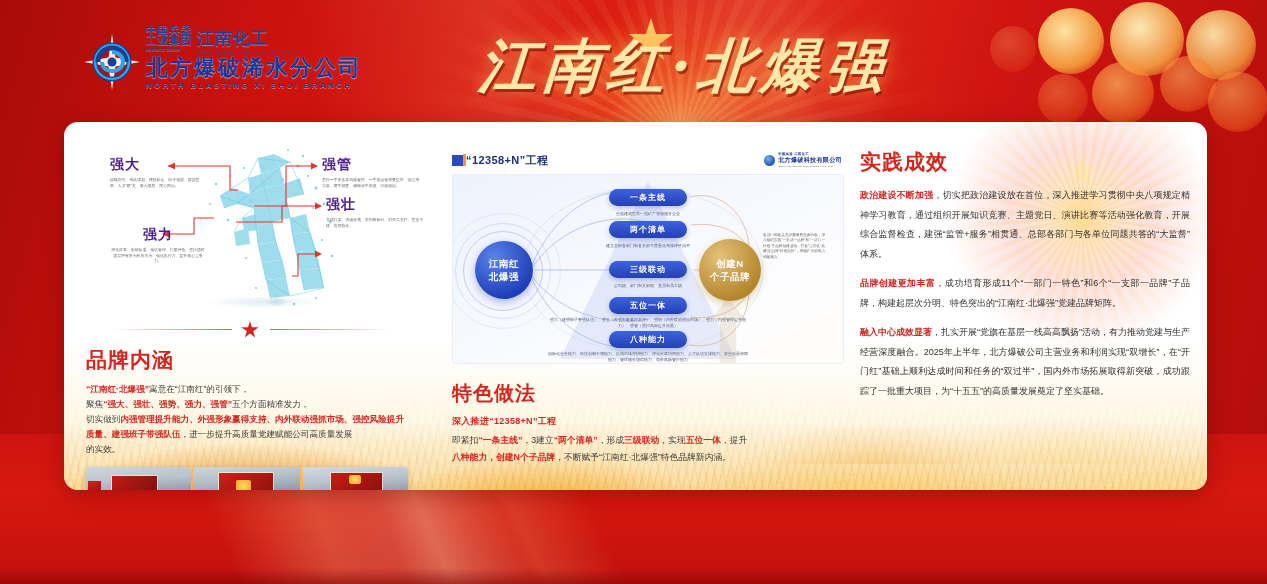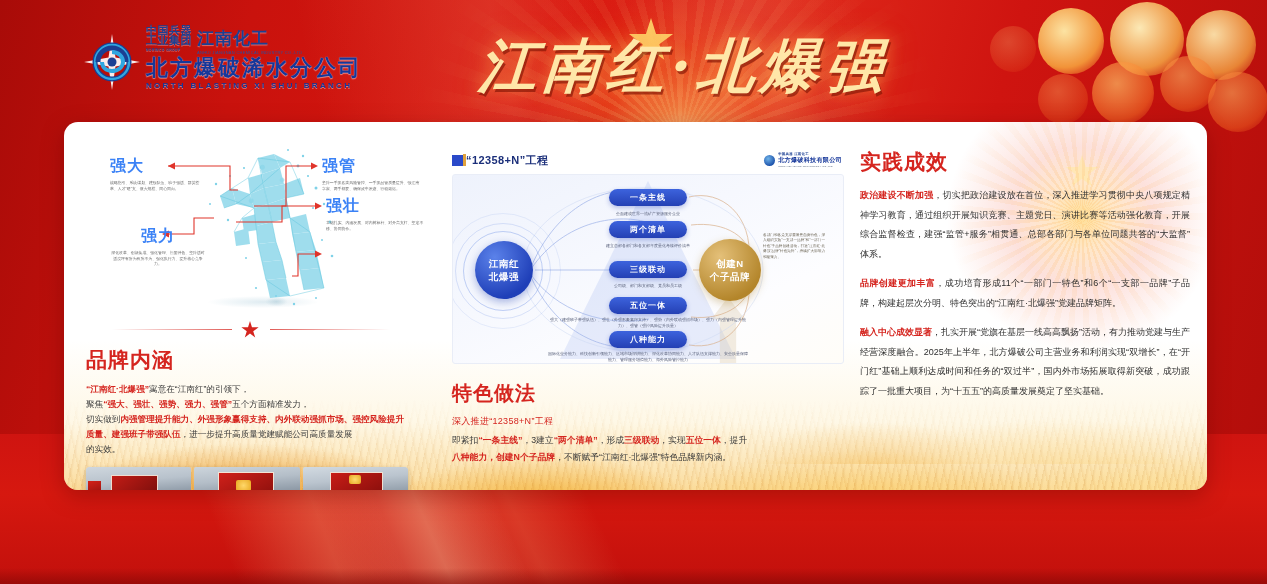--- a/index.html
+++ b/index.html
@@ -144,21 +144,21 @@
       radial-gradient(ellipse 16px 7px at 56% 96%,rgba(120,170,190,.30),rgba(120,170,190,0) 70%),
       radial-gradient(circle at 46% 12%,rgba(120,205,225,.75) 0 2px,rgba(255,255,255,0) 3px),
       radial-gradient(circle at 60% 20%,rgba(120,205,225,.6) 0 1.6px,rgba(255,255,255,0) 3px),
       radial-gradient(circle at 38% 33%,rgba(120,205,225,.7) 0 2px,rgba(255,255,255,0) 3px);
   }
   .rf-poly{position:absolute;inset:0;}
   .runner-shadow{position:absolute;left:122px;top:152px;width:110px;height:12px;border-radius:50%;
     background:radial-gradient(ellipse,rgba(140,185,205,.28),rgba(140,185,205,0) 72%);}
 
   .cal{position:absolute;}
-  .cal-t{font-size:16px;font-weight:bold;color:#3b82f6;letter-spacing:1px;white-space:nowrap;}
+  .cal-t{font-size:14px;font-weight:bold;color:#4c1d95;letter-spacing:1px;white-space:nowrap;}
   .cal-d{font-size:3.9px;line-height:5.6px;color:#6b6b6b;width:96px;margin-top:3px;}
   .cal-r .cal-d{width:100px;}
   .arrow-svg{position:absolute;left:0;top:0;width:340px;height:170px;pointer-events:none;}
 
   .star-div{position:relative;height:22px;margin:4px 0 2px;}
   .star-div .ln{position:absolute;top:11px;height:1px;background:linear-gradient(90deg,rgba(214,37,31,0),rgba(214,37,31,.75));}
   .star-div .ln.l{left:26px;width:120px;}
   .star-div .ln.r{left:184px;width:120px;background:linear-gradient(90deg,rgba(214,37,31,.75),rgba(214,37,31,0));}
   .star-div .st{position:absolute;left:155px;top:3px;width:18px;height:18px;background:#d5251f;
     clip-path:polygon(50% 0%,61% 35%,98% 35%,68% 57%,79% 91%,50% 70%,21% 91%,32% 57%,2% 35%,39% 35%);}
@@ -214,21 +214,21 @@
     background:linear-gradient(180deg,#3d63dd,#2440b4);
     box-shadow:0 2px 5px rgba(36,64,180,.3);}
   .pdesc{position:absolute;left:50%;transform:translateX(-50%);text-align:center;
     font-size:4px;line-height:6px;color:#58607a;white-space:nowrap;}
   .pdesc.w2{white-space:normal;width:200px;}
   .gold-desc{position:absolute;left:310px;top:58px;width:62px;font-size:3.6px;line-height:5.4px;
     color:#6a6352;text-align:justify;}
 
   .feat{margin-top:16px;position:relative;}
   .feat-h{font-size:20px;font-weight:bold;color:#d5251f;letter-spacing:1px;}
-  .feat-sub{font-size:9px;font-weight:normal;color:#d5251f;margin-top:8px;letter-spacing:.3px;}
+  .feat-sub{font-size:9px;font-weight:bold;color:#d5251f;margin-top:8px;letter-spacing:.3px;}
   .feat-p{font-size:8.8px;line-height:17px;color:#3b3b3b;margin-top:4px;}
   .feat-p .hl{color:#d5251f;font-weight:bold;}
 
   
   .r-h{font-size:21px;font-weight:bold;color:#d5251f;letter-spacing:1px;margin-top:26px;}
   .r-p{font-size:9px;line-height:19.5px;color:#2f2f2f;margin-top:10px;text-align:justify;}
   .r-p .hl{color:#d5251f;font-weight:bold;}
 </style>
 </head>
 <body>

